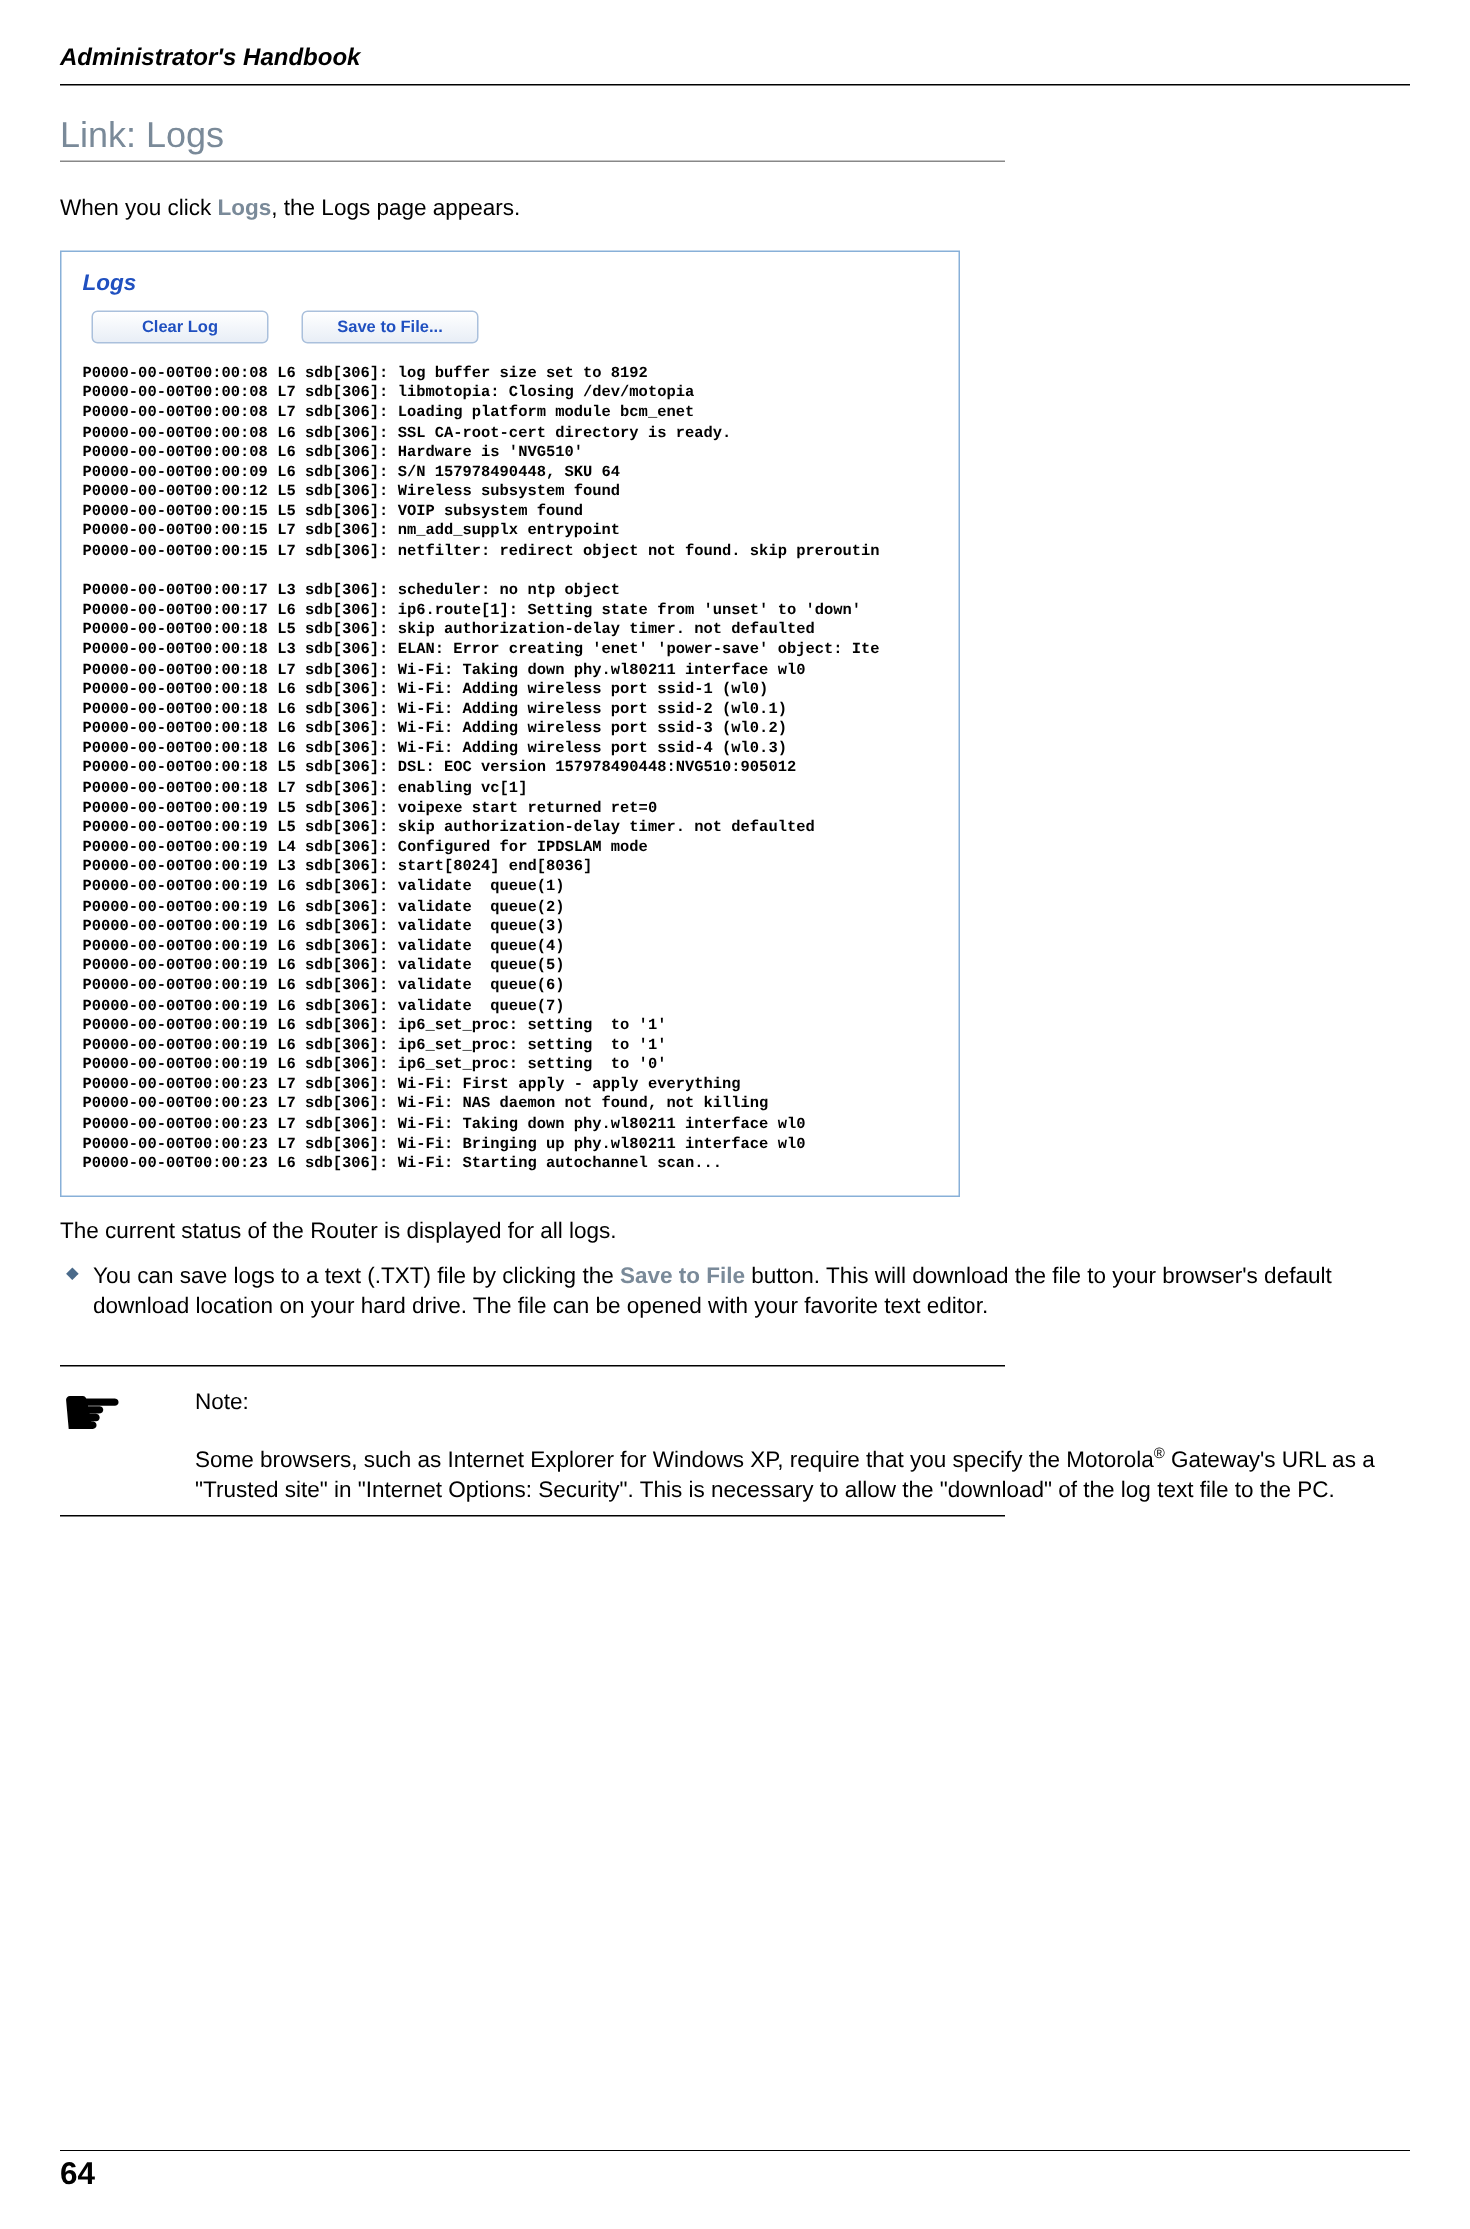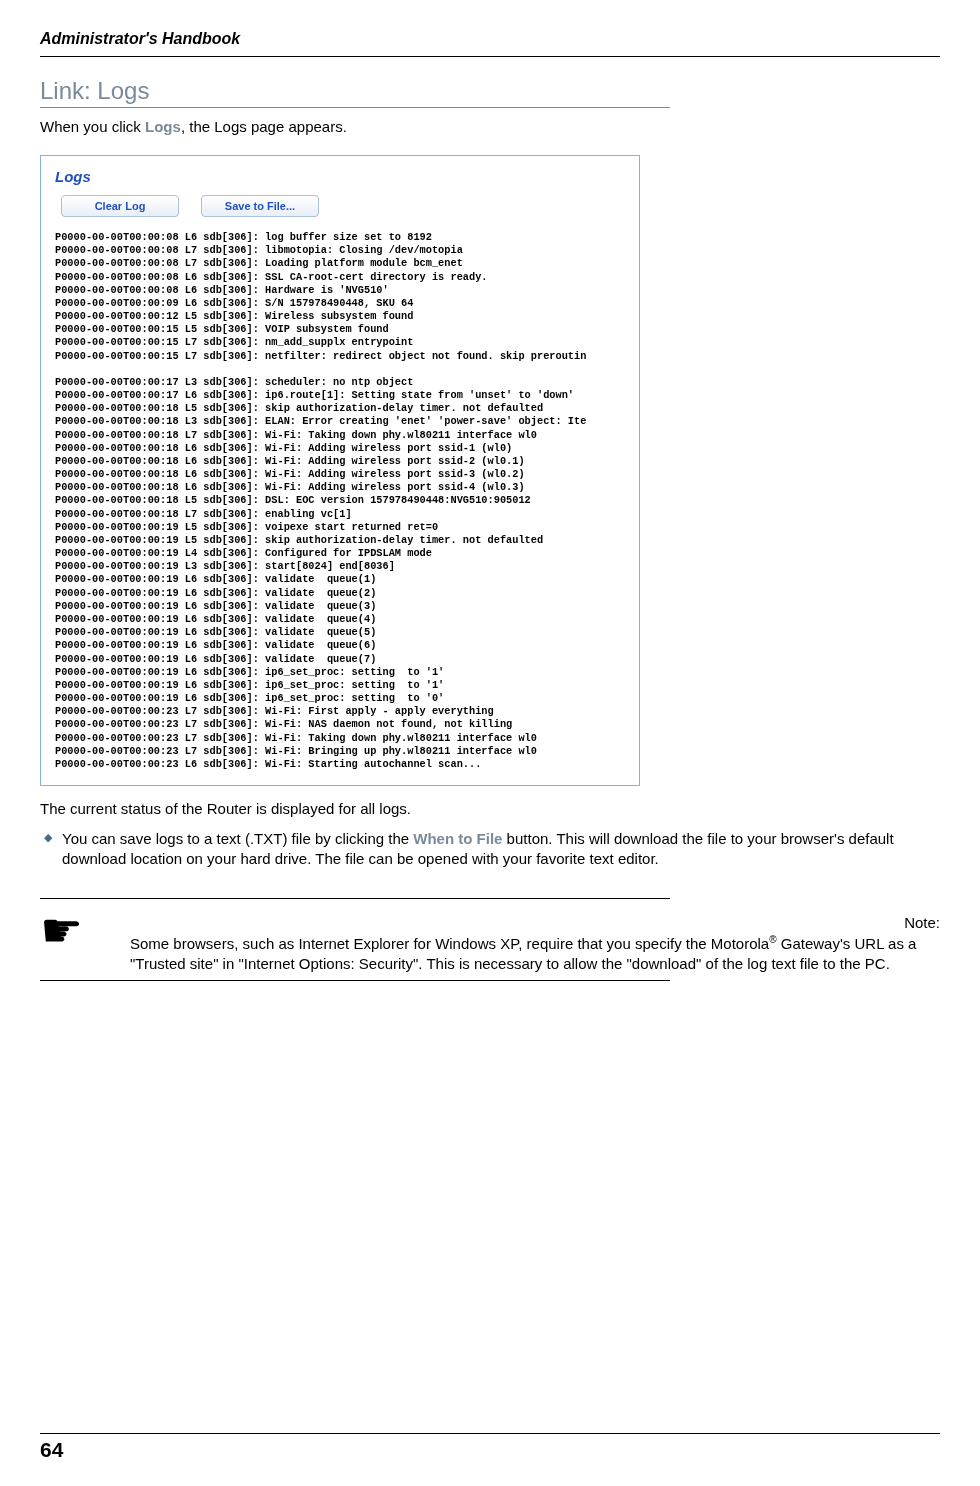--- a/index.html
+++ b/index.html
@@ -19,21 +19,21 @@
     .top-rule {
       border-top: 1px solid #000;
       margin-bottom: 20px;
     }
     .section-heading {
       color: #7a8a99;
       font-size: 24px;
       font-weight: normal;
       border-bottom: 1px solid #888;
       padding-bottom: 2px;
-      margin-bottom: 10px;
+      margin-bottom: 22px;
       width: 630px;
     }
     .intro-text {
       font-size: 15px;
       margin-bottom: 20px;
     }
     .bold-gray {
       color: #7a8a99;
       font-weight: bold;
     }
@@ -117,21 +117,21 @@
       font-size: 48px;
       line-height: 1;
       margin-top: -6px;
       min-width: 70px;
     }
     .note-body {
       font-size: 15px;
       line-height: 1.35;
     }
     .note-label {
-      text-align: right;
+      margin-bottom: 18px;
     }
     .sup {
       font-size: 10px;
       vertical-align: super;
     }
     .page-footer {
       position: fixed;
       bottom: 24px;
       left: 40px;
       right: 40px;
@@ -204,21 +204,21 @@
 P0000-00-00T00:00:23 L7 sdb[306]: Wi-Fi: NAS daemon not found, not killing
 P0000-00-00T00:00:23 L7 sdb[306]: Wi-Fi: Taking down phy.wl80211 interface wl0
 P0000-00-00T00:00:23 L7 sdb[306]: Wi-Fi: Bringing up phy.wl80211 interface wl0
 P0000-00-00T00:00:23 L6 sdb[306]: Wi-Fi: Starting autochannel scan...</div>
 </div>
 
 <p class="status-text">The current status of the Router is displayed for all logs.</p>
 
 <ul class="bullet-list">
   <li>
-    <span>You can save logs to a text (.TXT) file by clicking the </span><span class="bold-gray">When to File</span><span> button. This will download the file to your browser's default download location on your hard drive. The file can be opened with your favorite text editor.</span>
+    <span>You can save logs to a text (.TXT) file by clicking the </span><span class="bold-gray">Save to File</span><span> button. This will download the file to your browser's default download location on your hard drive. The file can be opened with your favorite text editor.</span>
   </li>
 </ul>
 
 <div class="note-rule-partial note-rule-top"></div>
 <div class="note-block">
   <div class="note-icon">☛</div>
   <div class="note-body">
     <div class="note-label">Note:</div>
     <div>
       <span>Some browsers, such as Internet Explorer for Windows XP, require that you specify the Motorola</span><span class="sup">®</span>

